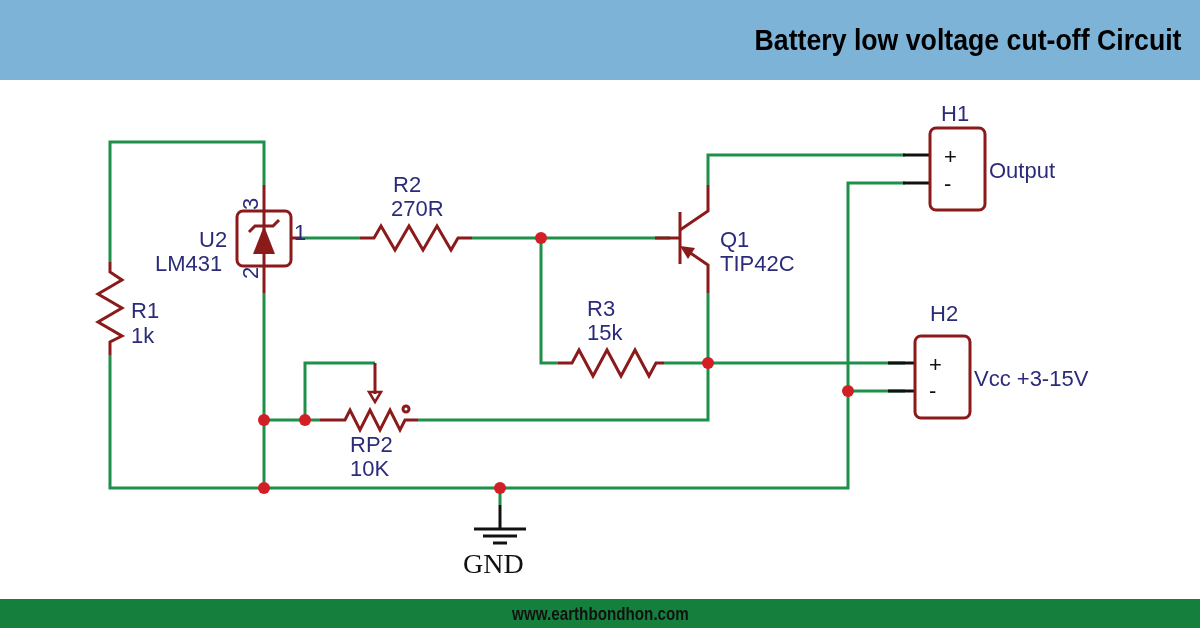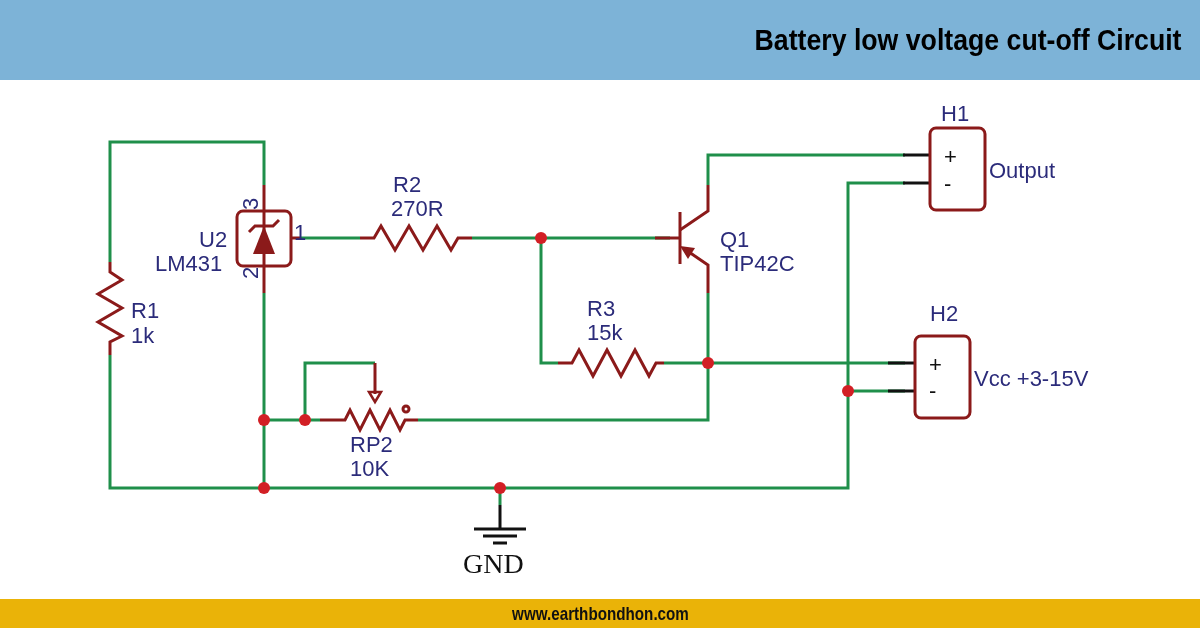--- a/index.html
+++ b/index.html
@@ -1,19 +1,19 @@
 <!DOCTYPE html>
 <html><head>
   <meta charset="utf-8">
   <style>
     html, body { margin: 0; padding: 0; }
     body { width: 1200px; height: 628px; position: relative; background: #ffffff; overflow: hidden; font-family: "Liberation Sans", sans-serif; }
     .header { position: absolute; left: 0; top: 0; width: 1200px; height: 80px; background: #7db3d7; display: flex; align-items: center; justify-content: flex-end; }
     .header h1 { margin: 0; font-size: 29px; font-weight: bold; color: #000; letter-spacing: 0px; transform: scaleX(0.92); }
-    .footer { position: absolute; left: 0; top: 599px; width: 1200px; height: 29px; background: #eab308; display: flex; align-items: center; justify-content: center; }
+    .footer { position: absolute; left: 0; top: 599px; width: 1200px; height: 29px; background: #15803d; display: flex; align-items: center; justify-content: center; }
     .footer span { font-size: 19px; font-weight: bold; color: #111; transform: scaleX(0.8); display: inline-block; }
     svg.schem { position: absolute; left: 0; top: 80px; }
     .lbl { font-family: "Liberation Sans", sans-serif; font-size: 22px; fill: #2b2b7a; }
     .gnd { font-family: "Liberation Serif", serif; font-size: 28px; fill: #111; }
     .wire { stroke: #1f8f4a; stroke-width: 3; fill: none; }
     .part { stroke: #8b1a1a; stroke-width: 3; fill: none; }
     .blk { stroke: #111; stroke-width: 3; fill: none; }
     .dot { fill: #d21f25; }
   </style>
 </head>

